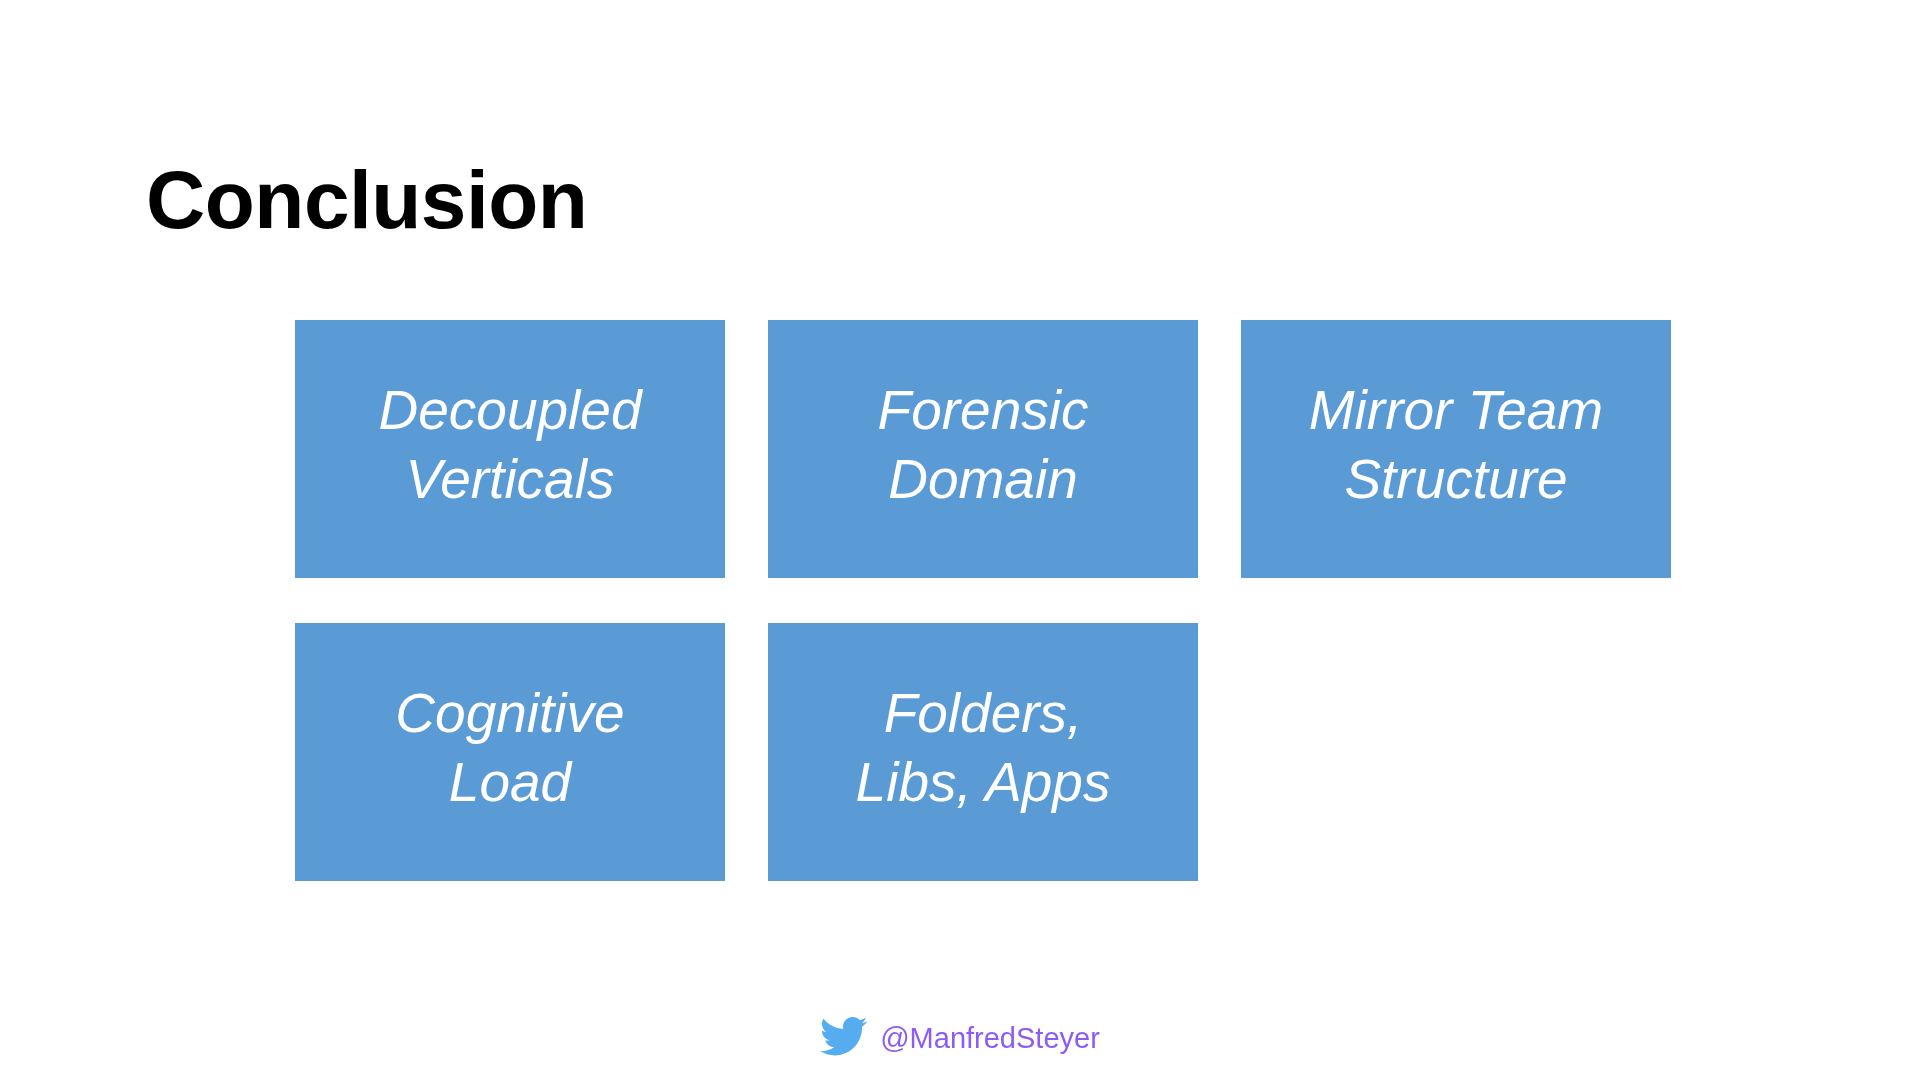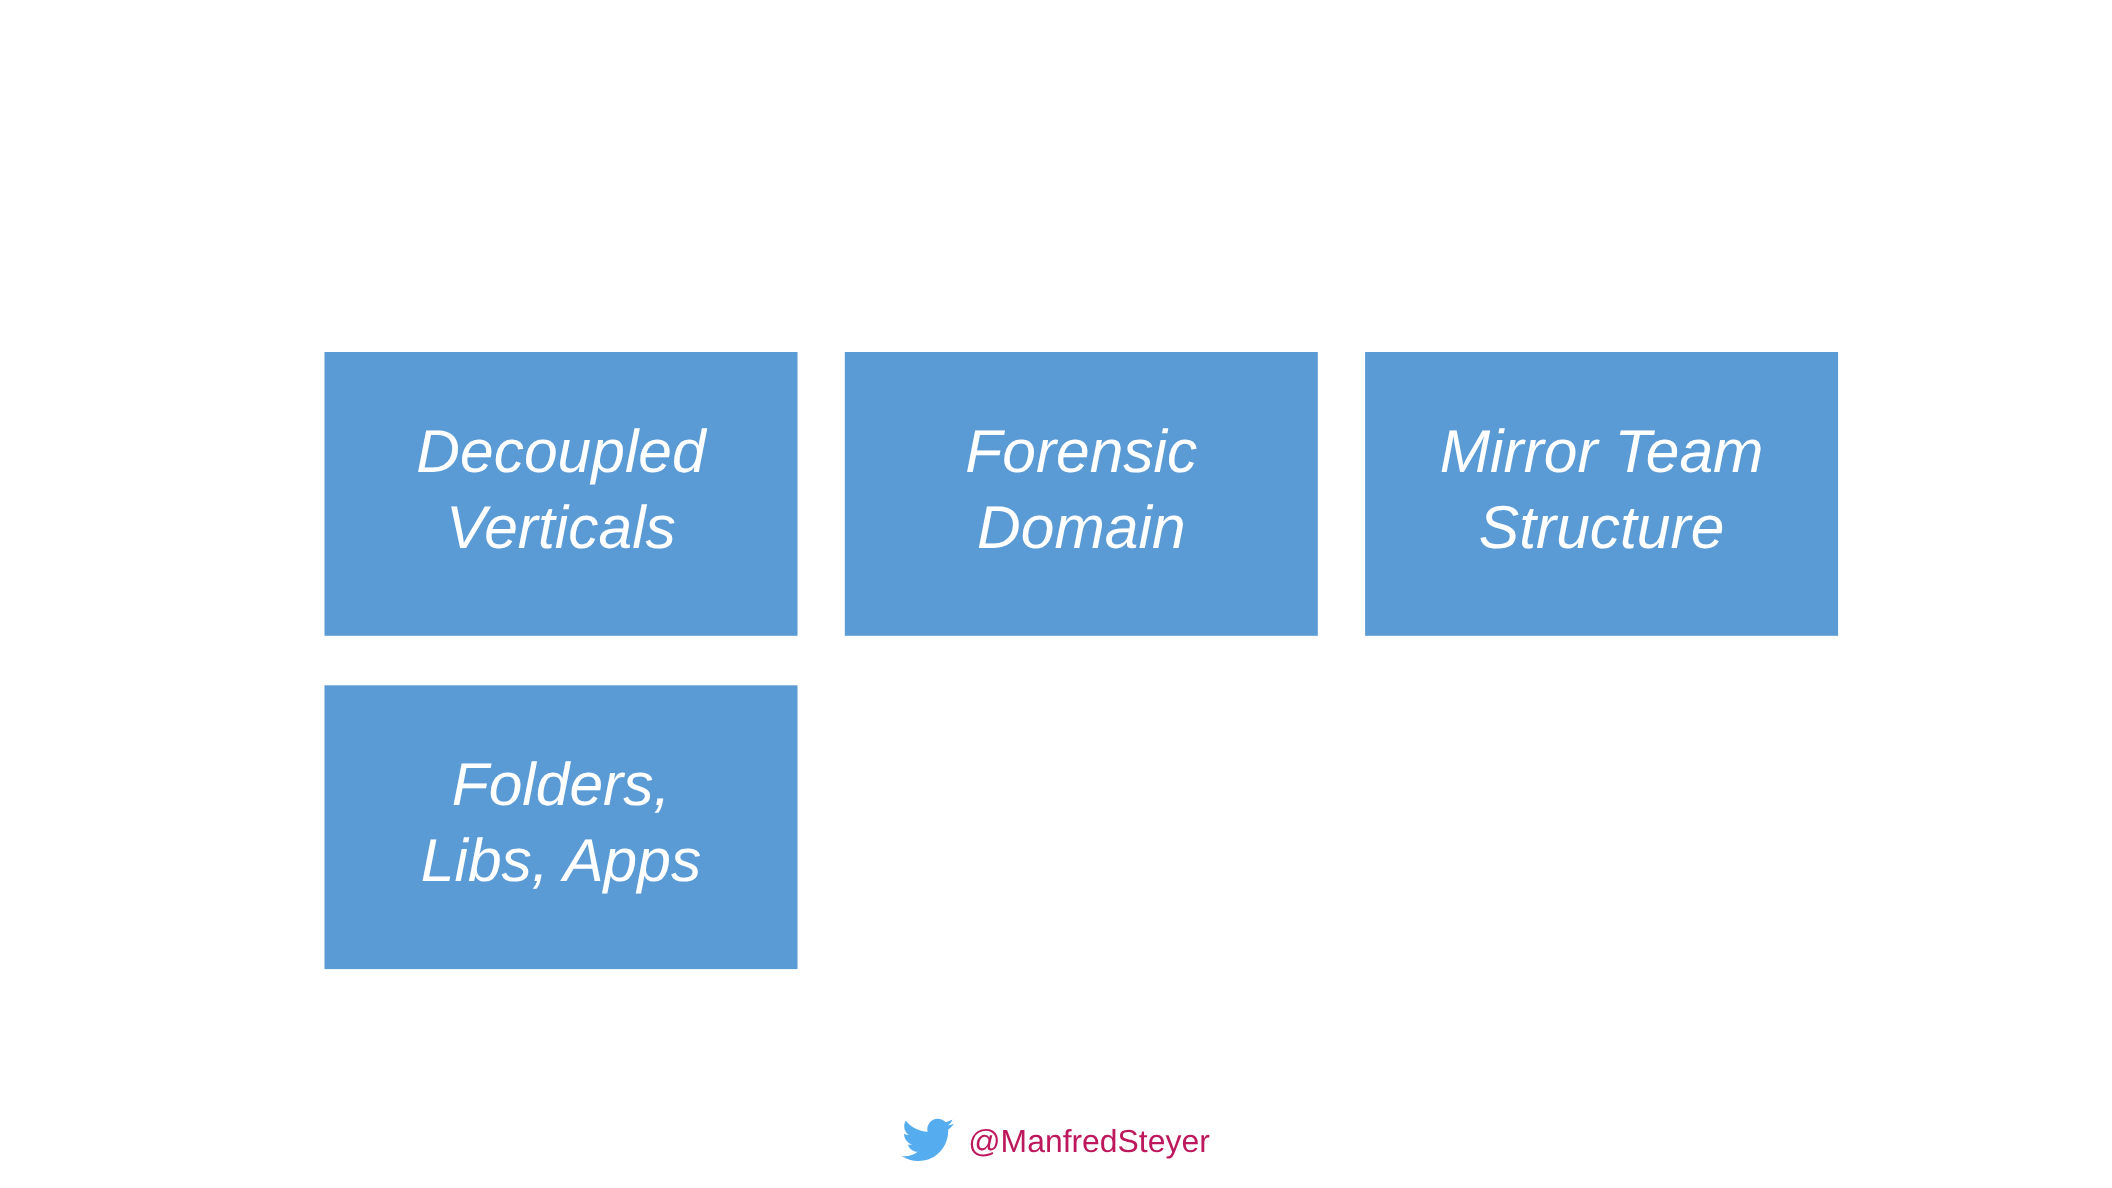--- a/index.html
+++ b/index.html
@@ -77,51 +77,56 @@
     gap: 12px;
   }
   #twitter-icon {
     width: 48px;
     height: 42px;
     display: block;
     flex: 0 0 auto;
   }
   #twitter-handle {
     font-size: 29px;
-    color: #be185d;
+    color: #8b5cf6;
     font-weight: normal;
     line-height: 1;
     white-space: nowrap;
     position: relative;
     top: 1px;
   }
 </style>
 </head>
 <body>
 
 <div id="slide">
 
+  <h1 id="slide-title">Conclusion</h1>
 
   <div id="card-grid">
 
     <div class="card">
       <span class="card-label">Decoupled
 Verticals</span>
     </div>
 
     <div class="card">
       <span class="card-label">Forensic
 Domain</span>
     </div>
 
     <div class="card">
       <span class="card-label">Mirror Team
 Structure</span>
     </div>
 
+    <div class="card">
+      <span class="card-label">Cognitive
+Load</span>
+    </div>
 
 
     <div class="card">
       <span class="card-label">Folders,
 Libs, Apps</span>
     </div>
 
   </div>
 
   <div id="footer">

